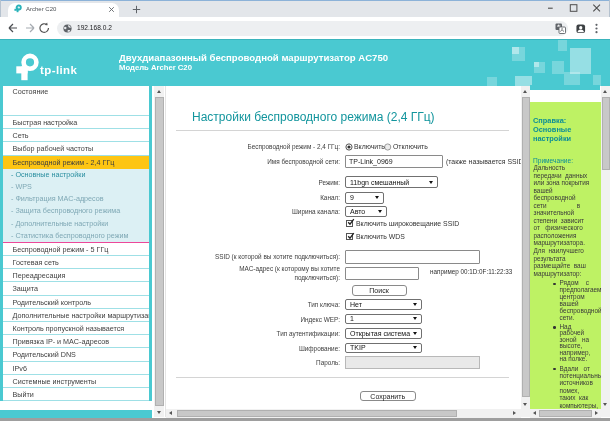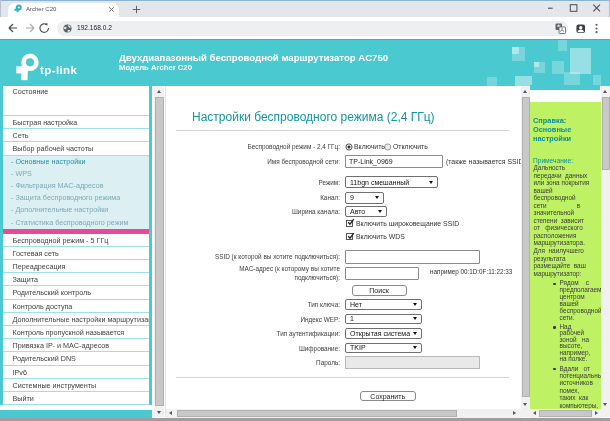--- a/index.html
+++ b/index.html
@@ -18,21 +18,21 @@
   .sq1{background:rgba(255,255,255,0.42);}
   .sq2{background:rgba(255,255,255,0.25);}
   #hdrline1{left:119px;top:51.5px;font-size:9.6px;font-weight:bold;color:#fff;}
   #hdrline2{left:119px;top:63px;font-size:7.7px;font-weight:bold;color:#fff;}
   
   #menu{left:0;top:86px;width:152px;border-left:3px solid #4ac9d1;border-right:3px solid #4ac9d1;box-sizing:border-box;background:#fff;}
   .mi{height:13.2px;line-height:13.2px;border-bottom:1px solid #9fe0e6;box-sizing:border-box;
       padding-left:9.5px;font-size:7.2px;color:#3f3f3f;white-space:nowrap;overflow:hidden;}
   #mi1{height:30px;line-height:12px;}
   .sel{background:#fdc513;border-bottom:1px solid #fdc513;}
-  #sub{background:#dcf0f4;border-bottom:5px solid #ec4899;box-sizing:border-box;}
+  #sub{background:#dcf0f4;border-bottom:1px solid #ec4899;box-sizing:border-box;}
   .si{height:12.2px;line-height:12.2px;padding-left:8px;font-size:7.2px;color:#7fa8b5;white-space:nowrap;}
   .si1{color:#2b8fa0;}
   #menubot{left:0;top:410px;width:152px;height:7.5px;background:#4ac9d1;}
   
   .sbtrack{background:#f1f1f1;}
   .sbthumb{background:#c8c8c8;border:1px solid #b0b0b0;box-sizing:border-box;}
   .tup{width:0;height:0;border-left:2.6px solid transparent;border-right:2.6px solid transparent;border-bottom:3.4px solid #555;}
   .tdn{width:0;height:0;border-left:2.6px solid transparent;border-right:2.6px solid transparent;border-top:3.4px solid #555;}
   .tlf{width:0;height:0;border-top:2.6px solid transparent;border-bottom:2.6px solid transparent;border-right:3.4px solid #555;}
   .trt{width:0;height:0;border-top:2.6px solid transparent;border-bottom:2.6px solid transparent;border-left:3.4px solid #555;}
@@ -145,34 +145,34 @@
     <text x="32" y="30" font-size="11.5" font-weight="bold" fill="#fff" font-family="Liberation Sans" letter-spacing="0.4">tp-link</text>
   </svg>
   <div class="abs" id="hdrline1">Двухдиапазонный беспроводной маршрутизатор AC750</div>
   <div class="abs" id="hdrline2">Модель Archer C20</div>
 
   <div class="abs" id="menu">
     <div class="mi" id="mi1">Состояние</div>
     <div class="mi">Быстрая настройка</div>
     <div class="mi">Сеть</div>
     <div class="mi">Выбор рабочей частоты</div>
+    <div class="mi sel">Беспроводной режим - 2,4 ГГц</div>
     <div id="sub">
       <div class="si si1">- Основные настройки</div>
       <div class="si">- WPS</div>
       <div class="si">- Фильтрация MAC-адресов</div>
       <div class="si">- Защита беспроводного режима</div>
       <div class="si">- Дополнительные настройки</div>
       <div class="si">- Статистика беспроводного режим</div>
     </div>
     <div class="mi">Беспроводной режим - 5 ГГц</div>
     <div class="mi">Гостевая сеть</div>
     <div class="mi">Переадресация</div>
     <div class="mi">Защита</div>
     <div class="mi">Родительский контроль</div>
-    <div class="mi">Контроль доступа</div>
     <div class="mi">Дополнительные настройки маршрутизац</div>
     <div class="mi">Контроль пропускной называется</div>
     <div class="mi">Привязка IP- и MAC-адресов</div>
     <div class="mi">Родительский DNS</div>
     <div class="mi">IPv6</div>
     <div class="mi">Системные инструменты</div>
     <div class="mi">Выйти</div>
   </div>
   <div class="abs" id="menubot"></div>
 

